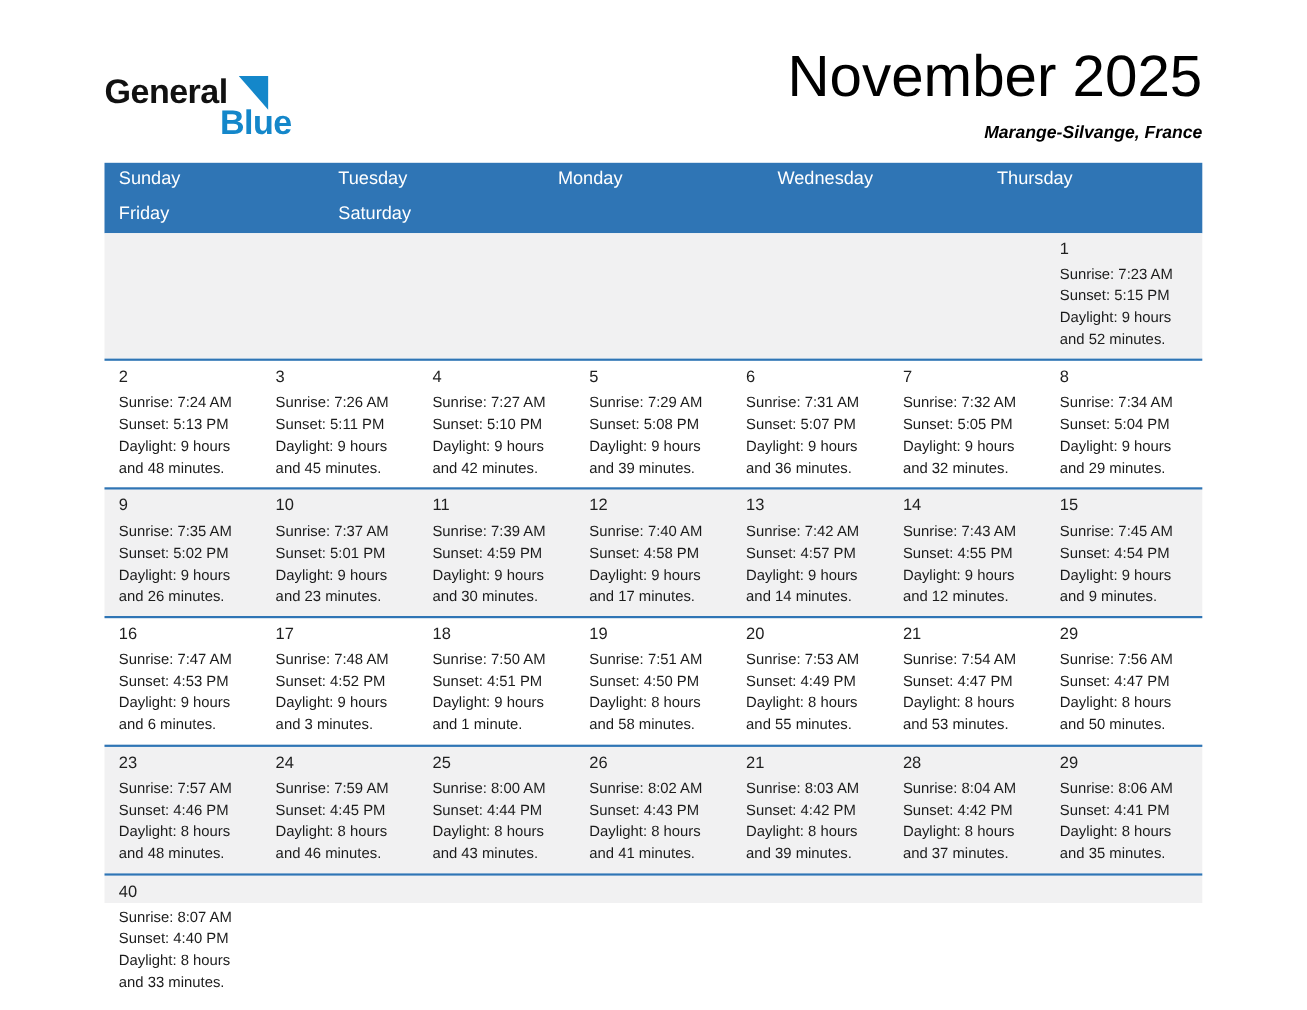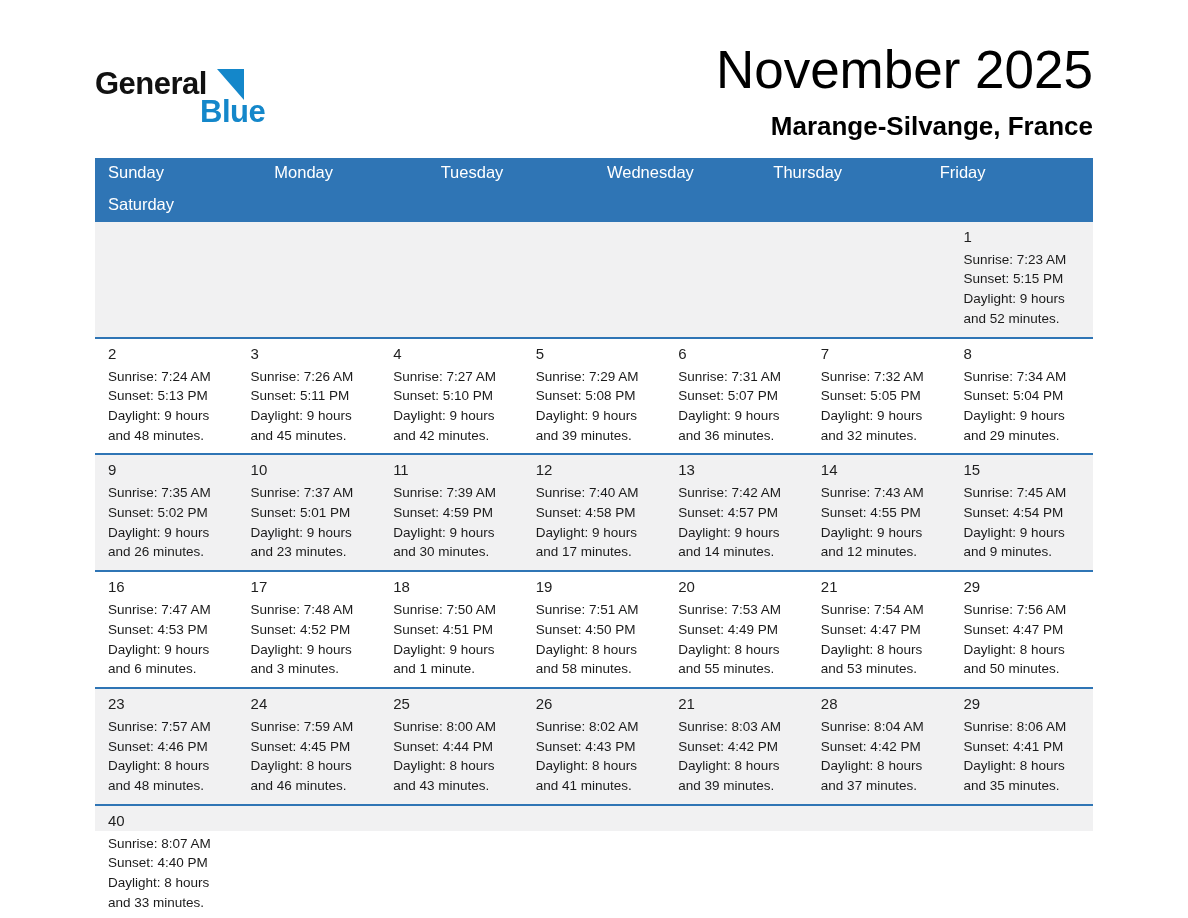--- a/index.html
+++ b/index.html
@@ -30,26 +30,26 @@
   .logo-triangle polygon{fill:var(--logo-blue);}
   .logo-blue{
     position:absolute;left:69px;top:28px;font-size:31px;font-weight:700;
     color:var(--logo-blue);line-height:1;letter-spacing:-0.5px;margin-left:36px;
   }
   .title-block{text-align:right;margin-top:0;}
   .page-title{
     margin:0;font-size:53px;font-weight:400;color:#000000;line-height:1.15;
   }
   .page-subtitle{
-    margin:10px 0 0 0;font-size:26px;font-weight:600;color:#000000;line-height:1.2;
+    margin:10px 0 0 0;font-size:16px;font-weight:600;color:#000000;line-height:1.2;font-style:italic;
   }
   
   .calendar{width:100%;}
   .weekday-row{
-    display:grid;grid-template-columns:repeat(6,1fr);
+    display:grid;grid-template-columns:repeat(5,1fr);
     background:var(--header-blue);
   }
   .weekday{
     color:#ffffff;font-size:16.5px;font-weight:400;
     padding:5px 10px 7px 13px;line-height:1.2;
   }
   .week{
     display:grid;grid-template-columns:repeat(7,1fr);
     min-height:110px;background:#ffffff;
   }
@@ -82,22 +82,22 @@
     </div>
     <div class="title-block">
       <h1 class="page-title">November 2025</h1>
       <h2 class="page-subtitle">Marange-Silvange, France</h2>
     </div>
   </div>
 
   <div class="calendar">
     <div class="weekday-row">
       <div class="weekday">Sunday</div>
+      <div class="weekday">Tuesday</div>
       <div class="weekday">Monday</div>
-      <div class="weekday">Tuesday</div>
       <div class="weekday">Wednesday</div>
       <div class="weekday">Thursday</div>
       <div class="weekday">Friday</div>
       <div class="weekday">Saturday</div>
     </div>
     <div id="weeks">
         <div class="week gray">
           <div class="cell"></div>
           <div class="cell"></div>
           <div class="cell"></div>

